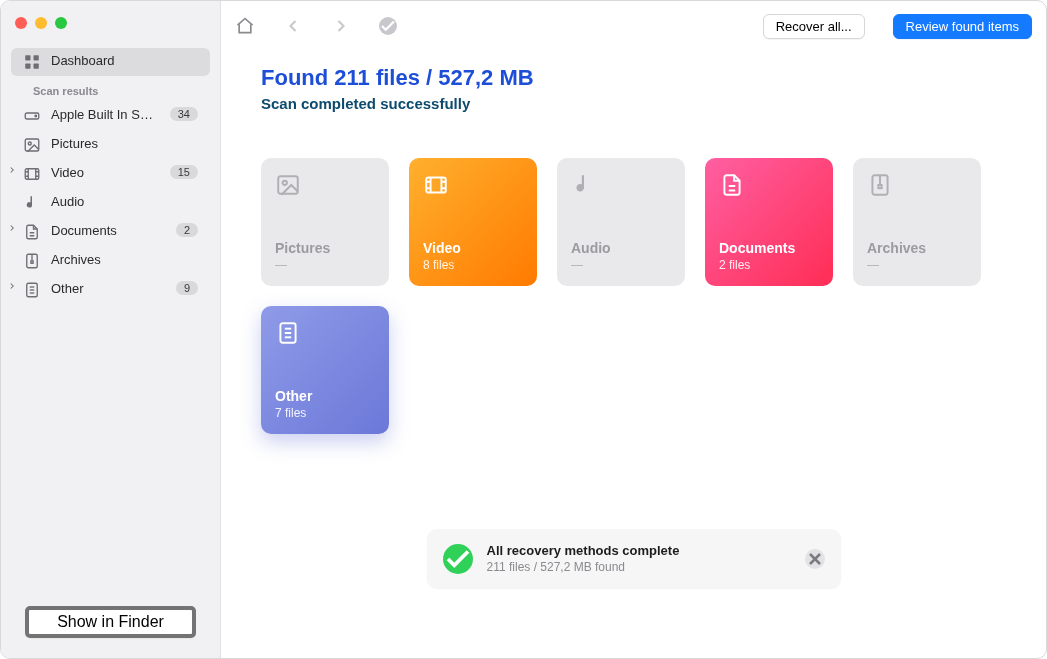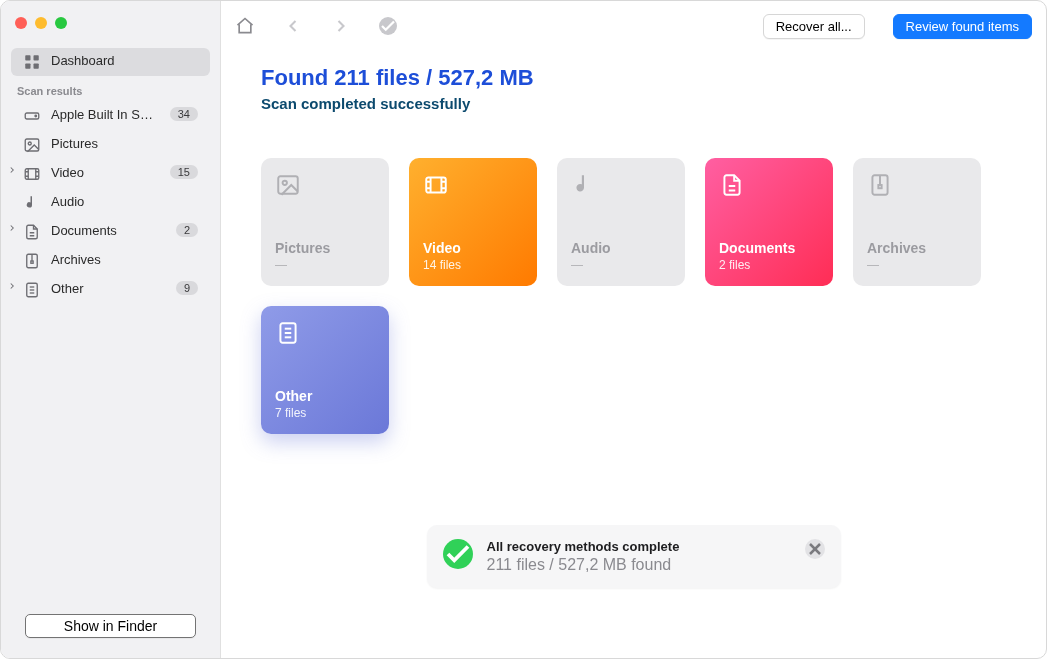--- a/index.html
+++ b/index.html
@@ -57,34 +57,34 @@
   border-radius: 10px;
   font-size: 11px;
   padding: 1px 8px;
   min-width: 22px;
   text-align: center;
 }
 .sb-section-title {
   font-size: 11px;
   color: #8a8a8f;
   font-weight: 600;
-  padding: 8px 16px 4px;
+  padding: 8px 32px 4px;
 }
 
 .sidebar-footer {
   margin-top: auto;
   padding: 0 24px 10px;
 }
 .finder-btn {
   width: 100%;
   background: #fff;
-  border: 1px solid #737373;
+  border: 4px solid #737373;
   border-radius: 5px;
   padding: 3px 0;
-  font-size: 14px;
+  font-size: 16px;
   box-shadow: 0 1px 0 rgba(0,0,0,0.04);
   cursor: default;
 }
 
 
 .main {
   flex: 1;
   display: flex;
   flex-direction: column;
   position: relative;
@@ -163,32 +163,33 @@
 .toast {
   position: absolute;
   bottom: 70px;
   left: 50%;
   transform: translateX(-50%);
   width: 414px;
   background: #f6f6f7;
   border-radius: 10px;
   padding: 14px 16px;
   display: flex;
+  align-items: center;
   gap: 14px;
   box-shadow: 0 1px 2px rgba(0,0,0,0.05);
 }
 .toast .check-circle {
   width: 30px; height: 30px;
   background: #30d158;
   border-radius: 50%;
   display: flex; align-items: center; justify-content: center;
   color: #fff;
 }
 .toast .msg-title { font-size: 13px; font-weight: 600; color: #1d1d1f; }
-.toast .msg-sub { font-size: 16px; color: #8a8a8f; margin-top: 2px; }
+.toast .msg-sub { font-size: 12px; color: #8a8a8f; margin-top: 2px; }
 .toast .close {
   margin-left: auto;
   width: 20px; height: 20px;
   background: #e2e2e5;
   border-radius: 50%;
   display: flex; align-items: center; justify-content: center;
   color: #7a7a7f;
   font-size: 11px;
 }
 
@@ -360,21 +361,21 @@
               <rect x="3" y="5" width="18" height="14" rx="2"></rect>
               <line x1="7" y1="5" x2="7" y2="19"></line>
               <line x1="17" y1="5" x2="17" y2="19"></line>
               <line x1="3" y1="9" x2="7" y2="9"></line>
               <line x1="3" y1="15" x2="7" y2="15"></line>
               <line x1="17" y1="9" x2="21" y2="9"></line>
               <line x1="17" y1="15" x2="21" y2="15"></line>
             </svg></div>
           <div>
             <div class="tile-title">Video</div>
-            <div class="tile-sub">14 files</div>
+            <div class="tile-sub">8 files</div>
           </div>
         </div>
         <div class="tile muted">
           <div class="tile-icon"><svg viewBox="0 0 24 24" fill="currentColor">
               <path d="M12 3v11.5a3.5 3.5 0 1 1-2-3.16V3h2z"></path>
             </svg></div>
           <div>
             <div class="tile-title">Audio</div>
             <div class="tile-sub">—</div>
           </div>

